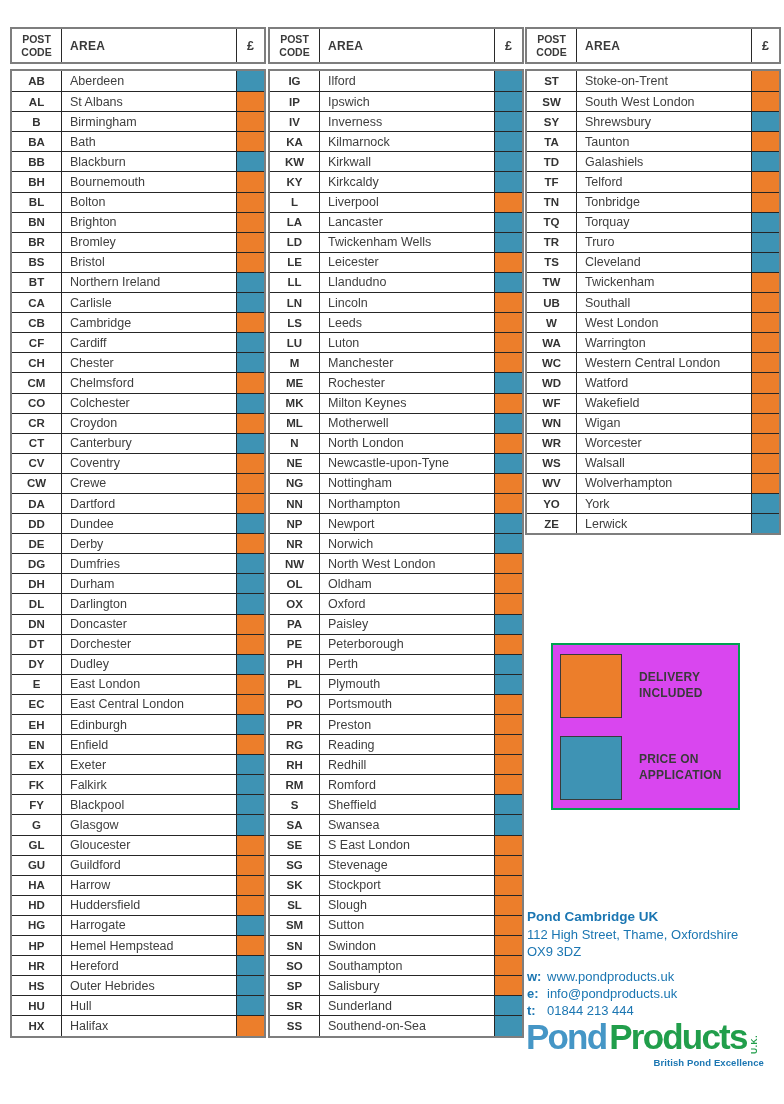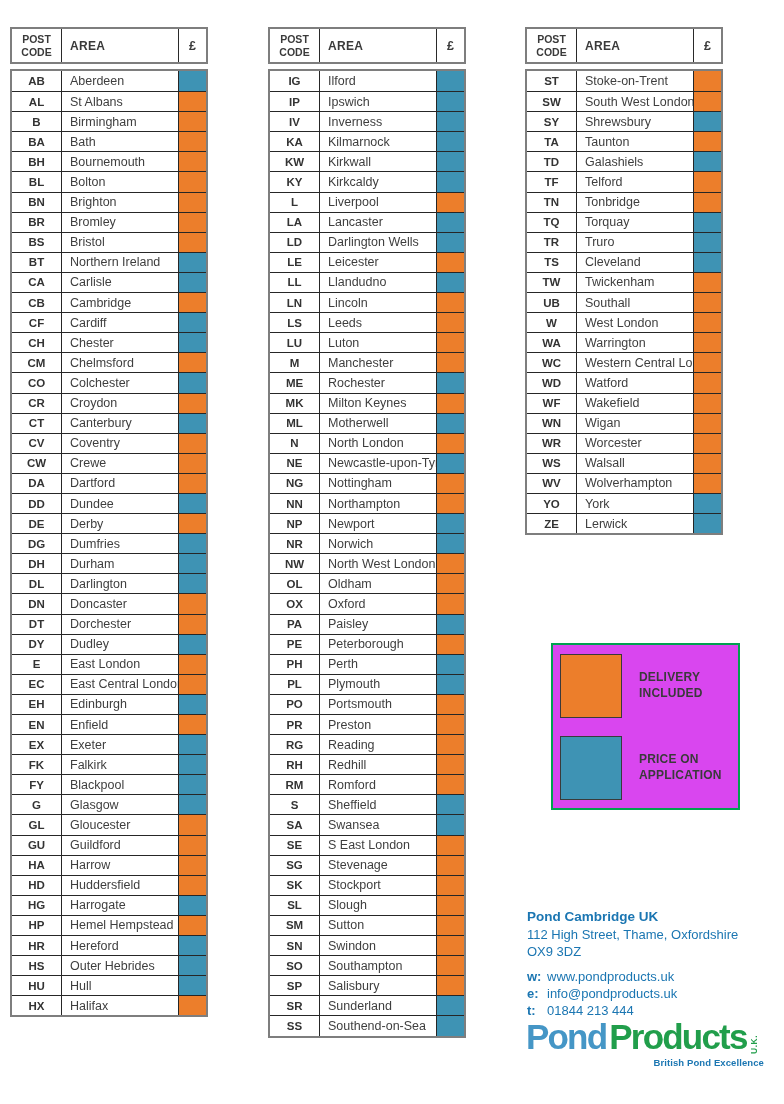--- a/index.html
+++ b/index.html
@@ -1,20 +1,20 @@
 <!DOCTYPE html>
 <html style="--included: #EC7E2B; --poa: #3E93B4; --legend-green: #00A14F; --contact-blue: #1B76B2; --logo-blue: #4596C6; --logo-green: #219E4B;"><head>
 <meta charset="utf-8">
 <style>
   html,body{margin:0;padding:0;background:#ffffff;}
   body{width:784px;height:1104px;position:relative;font-family:"Liberation Sans",sans-serif;overflow:hidden;}
   .page{position:absolute;inset:0;}
 
   
-  .ptable{position:absolute;top:27px;width:198px;border-radius:21px;}
+  .ptable{position:absolute;top:27px;width:256px;border-radius:21px;}
   #t0{left:10px}#t1{left:268px}#t2{left:525px}
   .thead{border:2px solid #7e7e7e;height:37px;display:flex;box-sizing:border-box;margin-bottom:5px;background:#fff;}
   .th{display:flex;align-items:center;box-sizing:border-box;color:#3a3a3a;font-weight:bold;}
   .th.code{width:50px;justify-content:center;text-align:center;font-size:10.5px;line-height:1.15;border-right:1.5px solid #2a2a2a;}
   .th.area{flex:1;padding-left:8px;font-size:12px;letter-spacing:.3px;}
   .th.price{width:28px;justify-content:center;font-size:12.5px;border-left:1.5px solid #2a2a2a;}
   .tbody{border:2px solid #7e7e7e;box-sizing:border-box;background:#fff;}
   .trow{display:flex;height:20.1px;box-sizing:border-box;}
   .trow + .trow{border-top:1.6px solid #262626;}
   .td{box-sizing:border-box;}
@@ -77,20 +77,25 @@
           <div class="td code">B</div>
           <div class="td area">Birmingham</div>
           <div class="td price included"></div>
         </div>
         <div class="trow">
           <div class="td code">BA</div>
           <div class="td area">Bath</div>
           <div class="td price included"></div>
         </div>
         <div class="trow">
+          <div class="td code">BB</div>
+          <div class="td area">Blackburn</div>
+          <div class="td price poa"></div>
+        </div>
+        <div class="trow">
           <div class="td code">BH</div>
           <div class="td area">Bournemouth</div>
           <div class="td price included"></div>
         </div>
         <div class="trow">
           <div class="td code">BL</div>
           <div class="td area">Bolton</div>
           <div class="td price included"></div>
         </div>
         <div class="trow">
@@ -342,21 +347,21 @@
           <div class="td area">Liverpool</div>
           <div class="td price included"></div>
         </div>
         <div class="trow">
           <div class="td code">LA</div>
           <div class="td area">Lancaster</div>
           <div class="td price poa"></div>
         </div>
         <div class="trow">
           <div class="td code">LD</div>
-          <div class="td area">Darlington Wells</div>
+          <div class="td area">Twickenham Wells</div>
           <div class="td price poa"></div>
         </div>
         <div class="trow">
           <div class="td code">LE</div>
           <div class="td area">Leicester</div>
           <div class="td price included"></div>
         </div>
         <div class="trow">
           <div class="td code">LL</div>
           <div class="td area">Llandudno</div>

